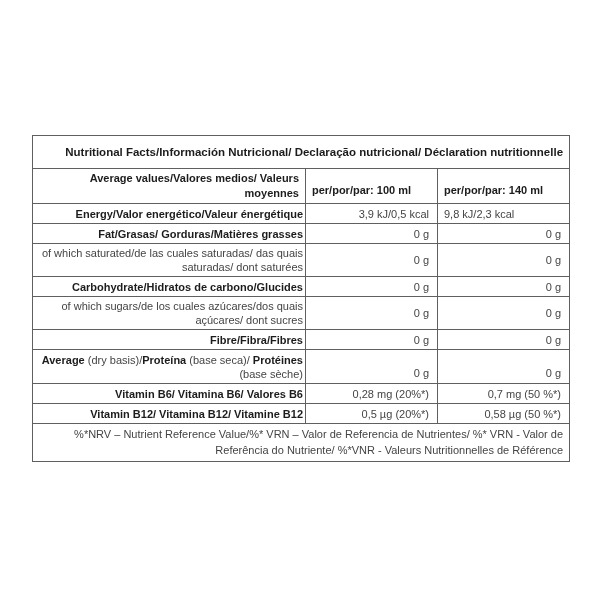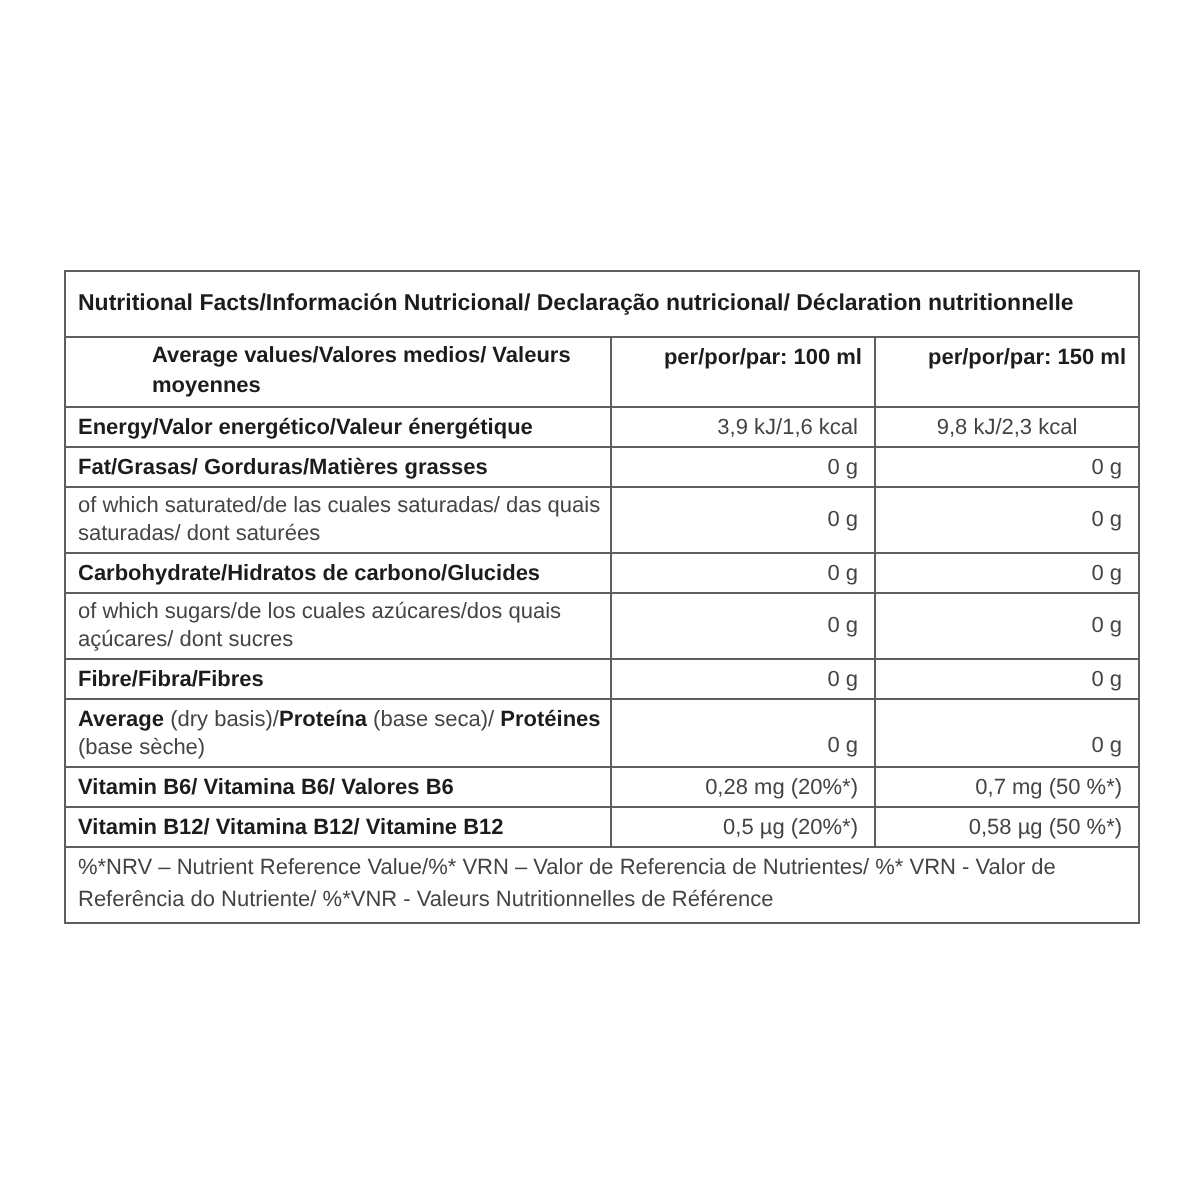--- a/index.html
+++ b/index.html
@@ -21,31 +21,32 @@
     background:var(--bg);
   }
   col.c1{width:273px;} col.c2{width:132px;} col.c3{width:132px;}
   td{
     border:1px solid var(--border);
     font-size:11px;line-height:14px;
     color:var(--text-regular);
     padding:2px 6px;
     vertical-align:middle;
     overflow:hidden;
+    text-align:right;
   }
   td.title{
     font-size:11.5px;font-weight:bold;color:var(--text-strong);
     line-height:15px;padding:2px 6px;height:28px;
   }
   td.lblhdr{font-weight:bold;color:var(--text-strong);height:30px;line-height:15px;padding-left:43px;}
-  td.hdrval{font-weight:bold;color:var(--text-strong);text-align:right;vertical-align:top;padding-top:3px;}
+  td.hdrval{font-weight:bold;color:var(--text-strong);text-align:left;vertical-align:top;padding-top:14px;}
   td.lbl{padding-left:6px;padding-right:2px;}
   td.lbl .b{font-weight:bold;color:var(--text-strong);}
   td.val{text-align:right;padding-right:8px;white-space:nowrap;}
-  td.val.center{text-align:center;padding-right:6px;}
+  td.val.center{text-align:left;padding-right:6px;}
   td.val.vbottom{vertical-align:bottom;padding-bottom:3px;}
   tr.single td{height:15px;margin-left:28px;}
   tr.double td{height:28px;}
   td.foot{
     font-size:11px;line-height:16px;color:var(--text-regular);
     padding:2px 6px;height:33px;vertical-align:top;
   }
 </style>
 </head>
 <body>
@@ -57,26 +58,26 @@
         <col class="c2">
         <col class="c3">
     </colgroup>
     <tbody>
       <tr>
         <td colspan="3" class="title">Nutritional Facts/Información Nutricional/ Declaração nutricional/ Déclaration nutritionnelle</td>
       </tr>
       <tr>
         <td class="lblhdr">Average values/Valores medios/ Valeurs moyennes</td>
         <td class="hdrval">per/por/par: 100 ml</td>
-        <td class="hdrval">per/por/par: 150 ml</td>
+        <td class="hdrval">per/por/par: 140 ml</td>
       </tr>
 
       <tr class="single">
     <td class="lbl"><span class="b">Energy/Valor energético/Valeur énergétique</span></td>
-    <td class="val">3,9 kJ/1,6 kcal</td>
+    <td class="val">3,9 kJ/0,5 kcal</td>
     <td class="val center">9,8 kJ/2,3 kcal</td>
   </tr>
         <tr class="single">
     <td class="lbl"><span class="b">Fat/Grasas/ Gorduras/Matières grasses</span></td>
     <td class="val">0 g</td>
     <td class="val">0 g</td>
   </tr>
         <tr class="double">
     <td class="lbl"><span>of which saturated/de las cuales saturadas/ das quais saturadas/ dont saturées</span></td>
     <td class="val">0 g</td>

